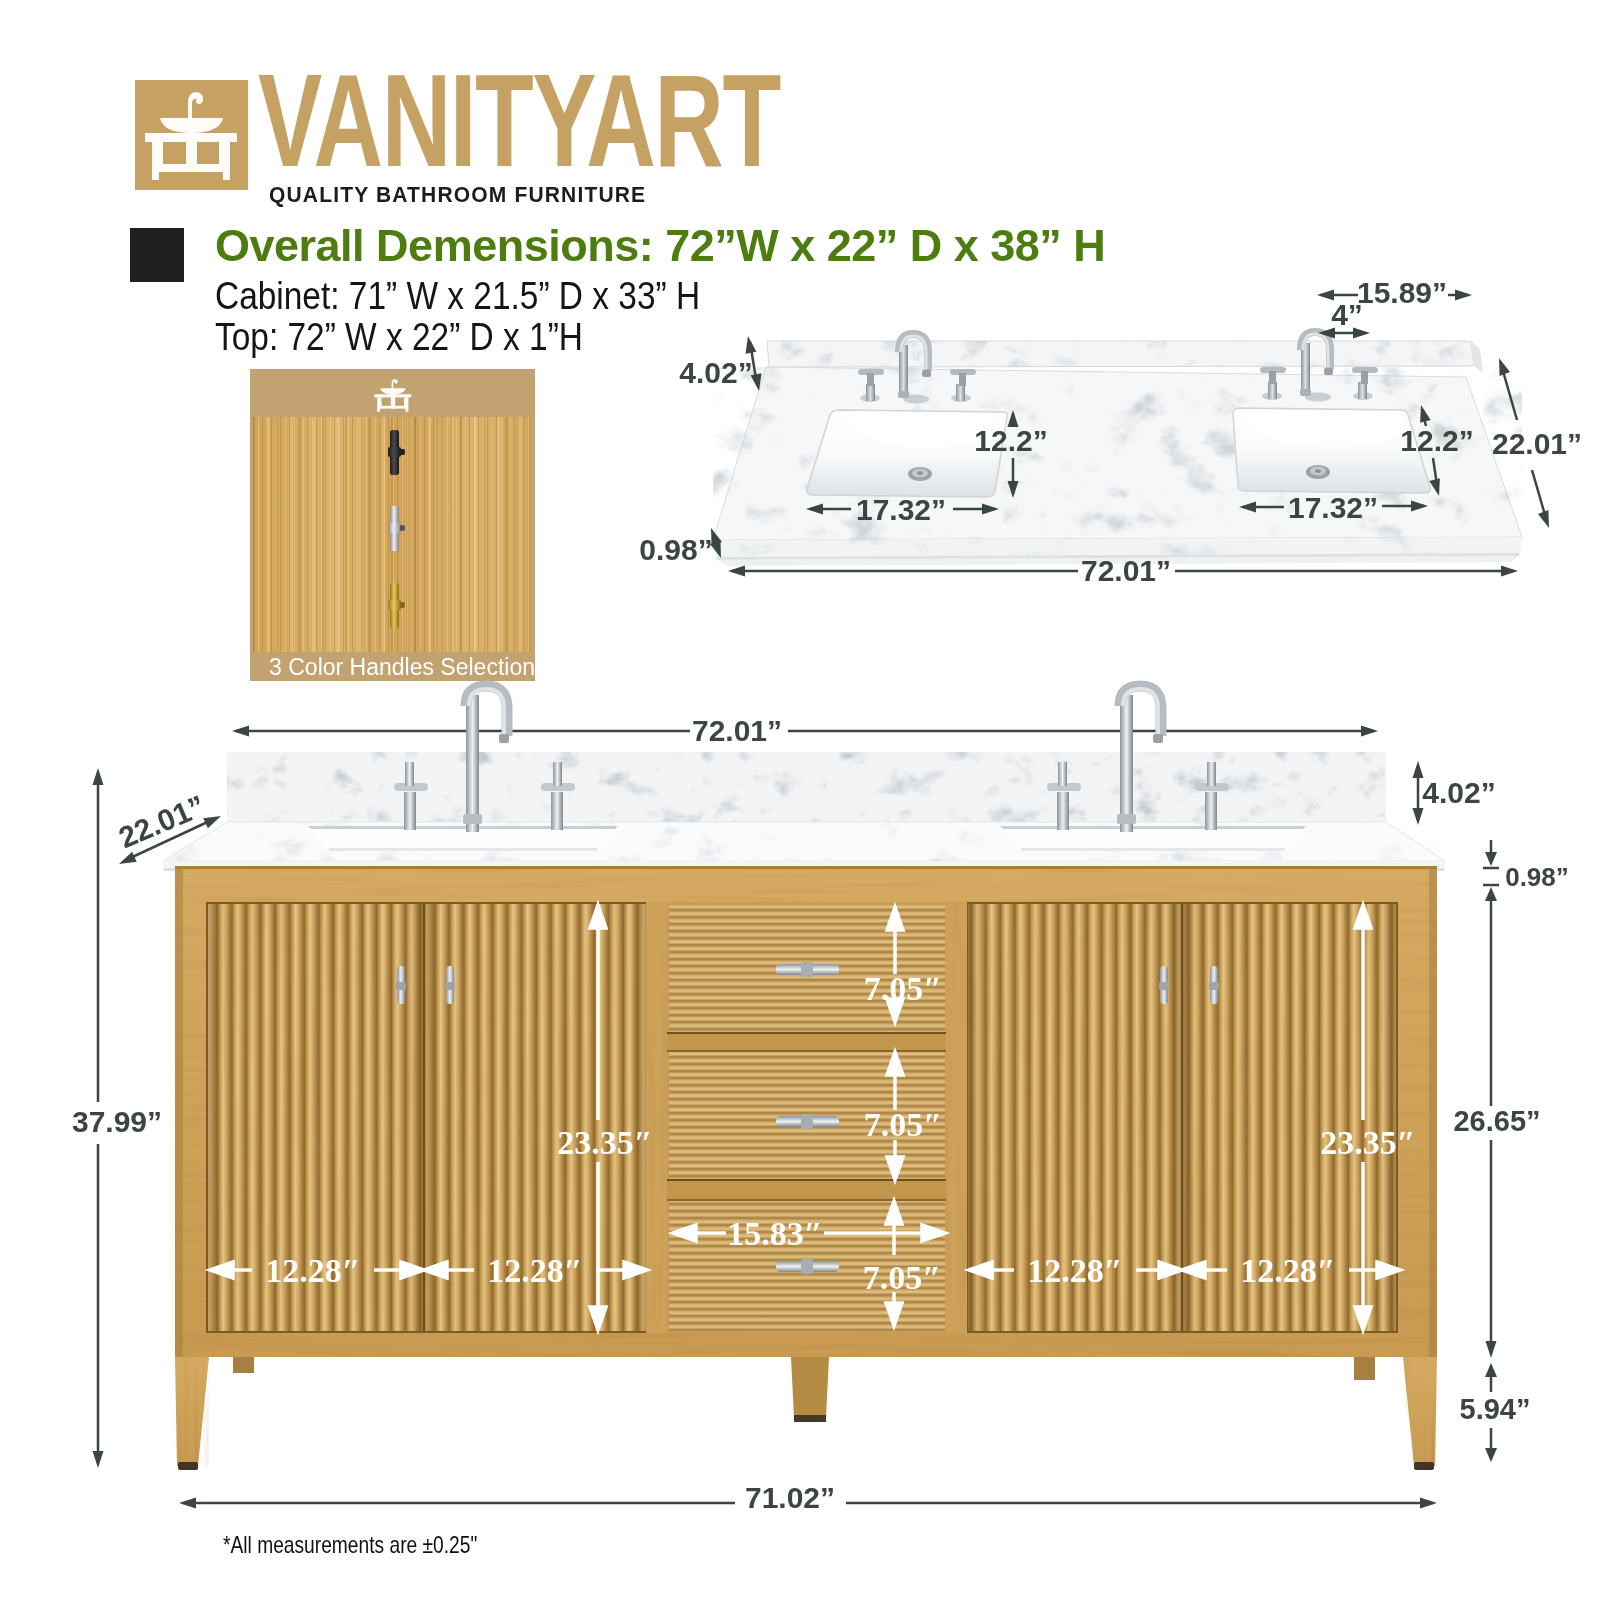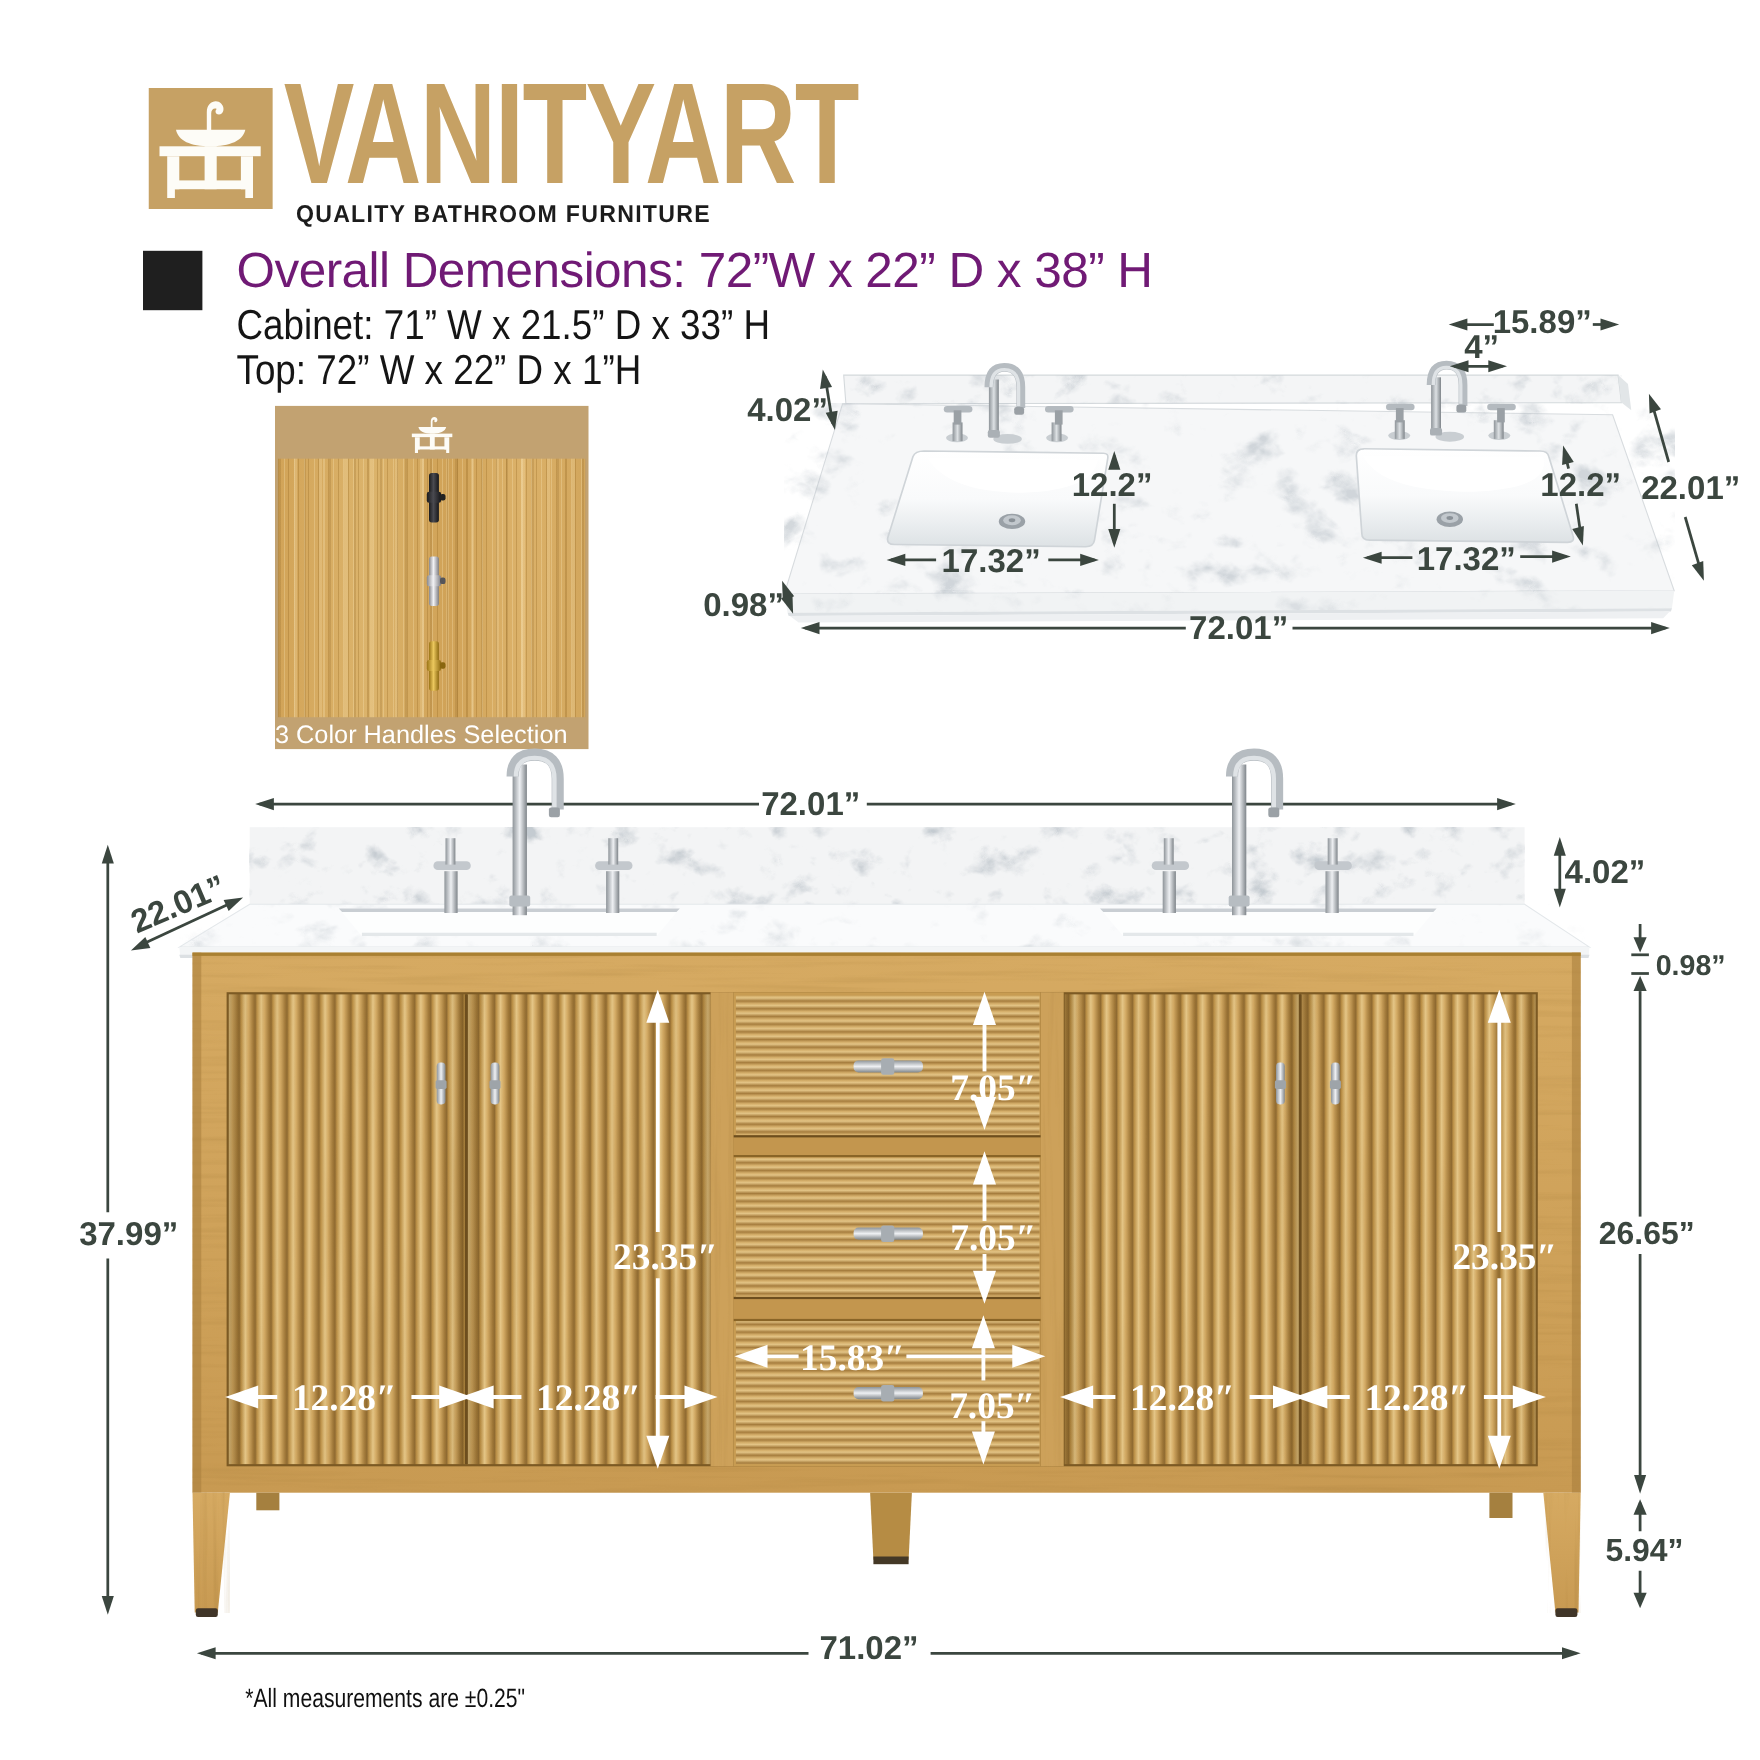--- a/index.html
+++ b/index.html
@@ -4,31 +4,31 @@
 html,body{margin:0;padding:0;background:#fff;}
 #page{position:relative;width:1600px;height:1600px;background:#ffffff;overflow:hidden;
  font-family:"Liberation Sans",sans-serif;border-radius:11px;}
 .abs{position:absolute;}
 
 #brand{left:258px;top:45px;width:760px;color:#c6a164;font-weight:bold;font-size:131px;
  letter-spacing:-2px;transform:scaleX(0.735);transform-origin:left top;}
 #tagline{left:269px;top:182px;font-size:22px;letter-spacing:1.2px;color:#1c1c1c;font-weight:bold;
  transform:scaleX(0.956);transform-origin:left top;}
 #blacksq{left:130px;top:228px;width:54px;height:54px;background:#1f1f1f;}
-#h1{left:215px;top:220px;font-size:45px;color:#701a75;font-weight:normal;letter-spacing:-0.5px;}
+#h1{left:215px;top:220px;font-size:45px;color:#4d7c0f;font-weight:bold;letter-spacing:-0.5px;}
 #h2{left:215px;top:275px;font-size:38px;color:#151515;transform:scaleX(0.88);transform-origin:left top;}
 #h3{left:215px;top:316px;font-size:38px;color:#151515;transform:scaleX(0.88);transform-origin:left top;}
 
 #hbox{left:250px;top:369px;width:285px;height:312px;background:#c2a271;}
 #hwood{position:absolute;left:3px;top:48px;width:279px;height:235px;
  background:
  repeating-linear-gradient(90deg, rgba(140,95,25,0.28) 0 1px, rgba(0,0,0,0) 1px 5px, rgba(255,240,200,0.25) 5px 6px, rgba(0,0,0,0) 6px 9px),
  repeating-linear-gradient(90deg, rgba(120,80,20,0.18) 0 2px, rgba(0,0,0,0) 2px 14px, rgba(255,235,190,0.22) 14px 17px, rgba(0,0,0,0) 17px 23px),
  linear-gradient(90deg,#d2a458,#dcb46c 30%,#d0a257 55%,#dcb26a 80%,#d2a65c);}
-#htext{position:absolute;left:0;top:285px;width:285px;text-align:left;color:#fff;font-size:23px;}
+#htext{position:absolute;left:0;top:285px;width:285px;text-align:right;color:#fff;font-size:23px;}
 #note{left:223px;top:1531px;font-size:24px;color:#101010;transform:scaleX(0.8);transform-origin:left top;}
 </style></head>
 <body>
 <div id="page">
   <svg width="0" height="0" style="position:absolute">
     <defs>
       <filter id="marbA" x="0%" y="0%" width="100%" height="100%">
         <feTurbulence type="turbulence" baseFrequency="0.019 0.026" numOctaves="4" seed="3" result="n"></feTurbulence>
         <feColorMatrix in="n" type="matrix" values="0 0 0 0 0  0 0 0 0 0  0 0 0 0 0  2.2 -1.6 0 0 -0.3" result="a"></feColorMatrix>
         <feComponentTransfer in="a" result="b">

